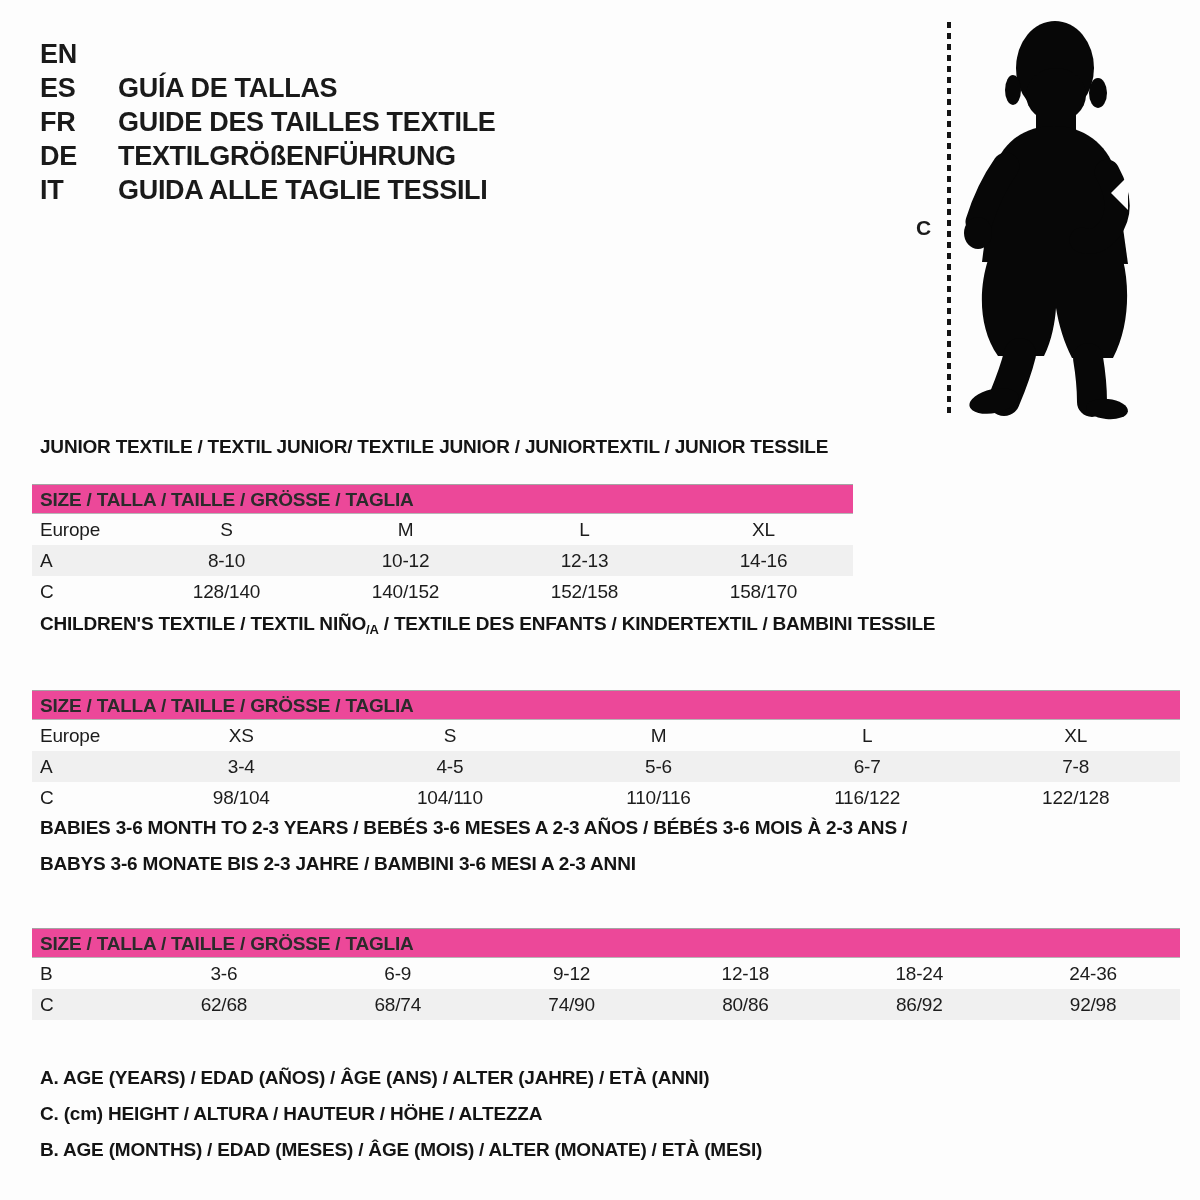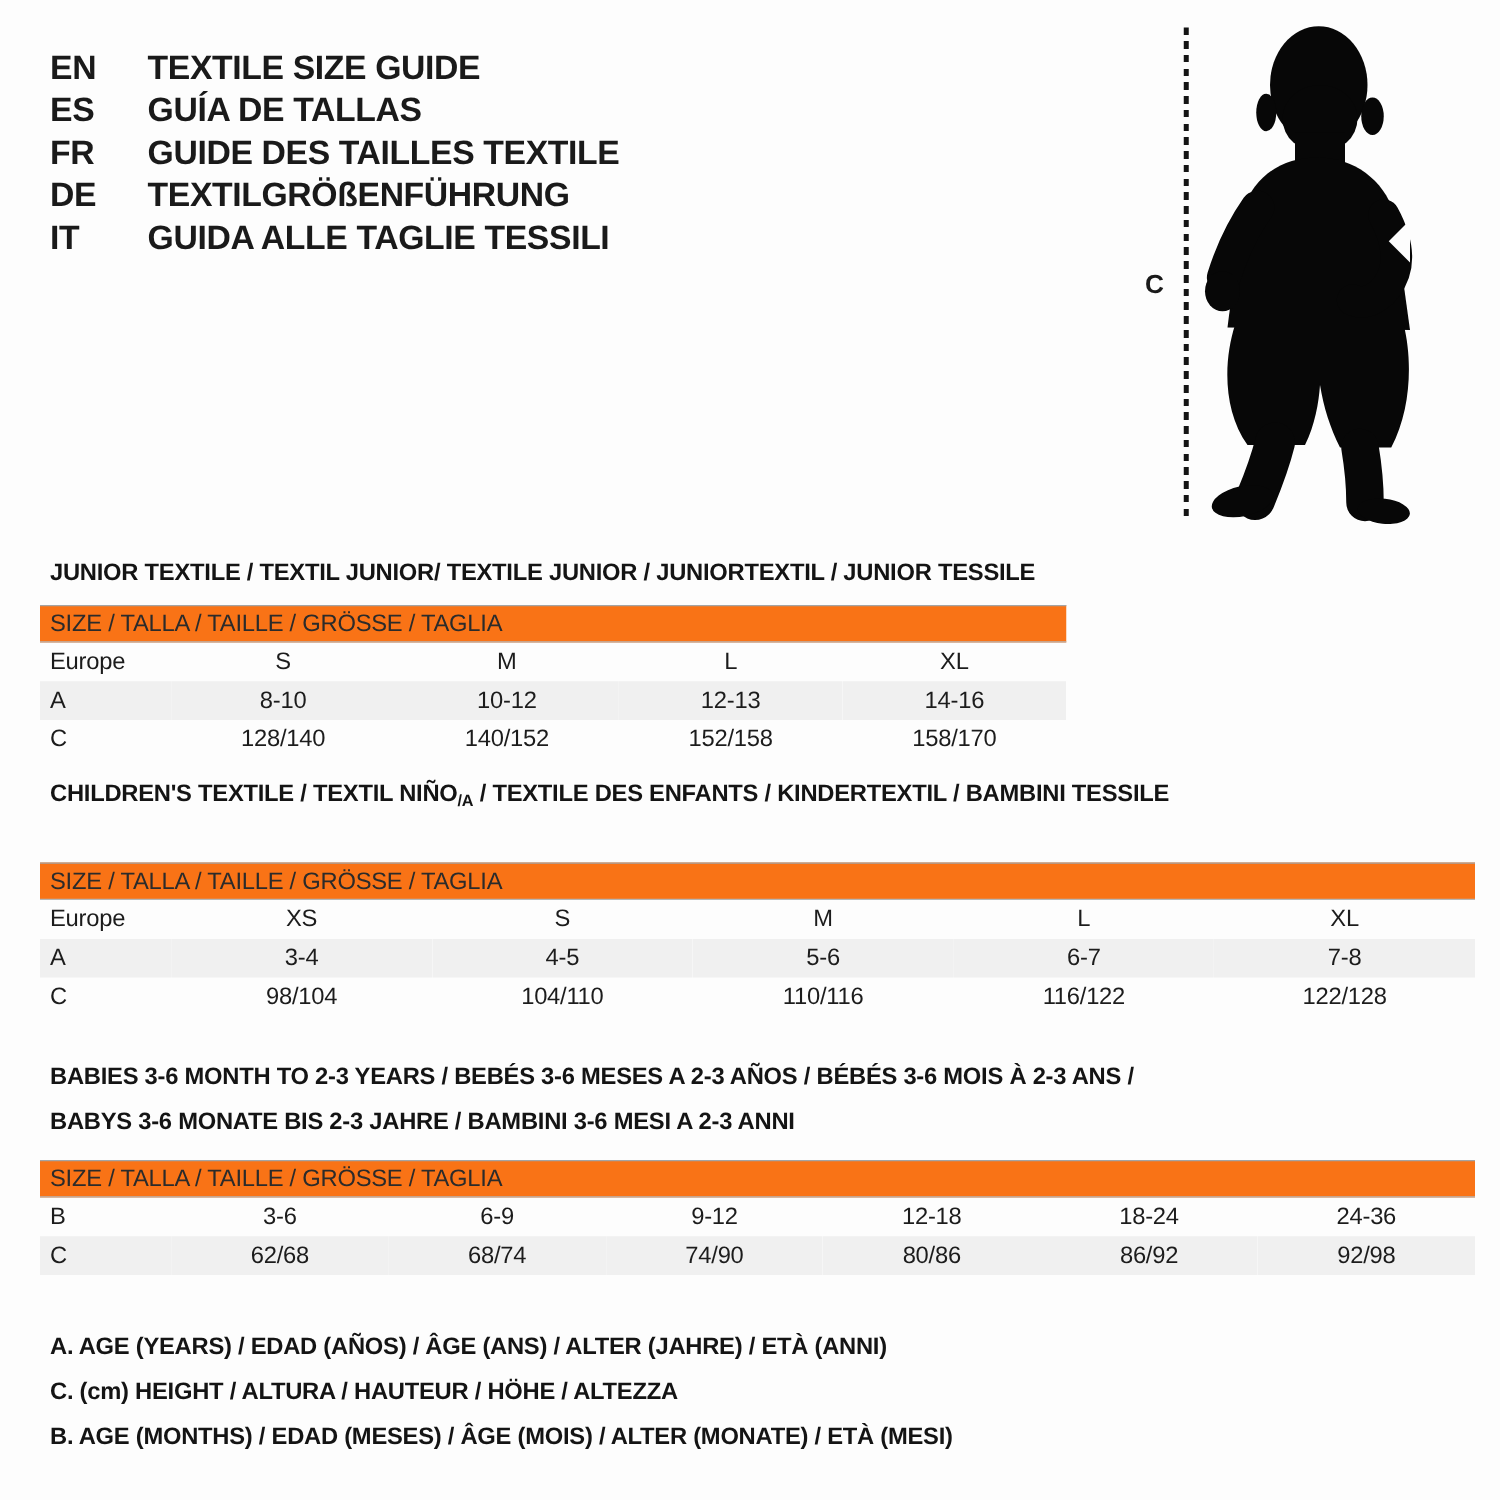--- a/index.html
+++ b/index.html
@@ -30,34 +30,34 @@
   .dash-line {
     position: absolute; left: 47px; top: 22px; width: 4px; height: 394px;
     background: repeating-linear-gradient(to bottom, #141414 0 6px, transparent 6px 11px);
   }
   .toddler { position: absolute; left: 60px; top: 16px; }
 
   
   .section-title {
     position: absolute; left: 40px;
     font-size: 19px; font-weight: 700; letter-spacing: -0.2px;
-    white-space: nowrap; color: #141414; margin-top: 12px;
+    white-space: nowrap; color: #141414;
   }
   .section-title .sub { font-size: 13px; vertical-align: -4px; }
   .two-line div { line-height: 36px; }
 
   
   .tbl { position: absolute; left: 32px; }
   .tbl-head {
     height: 30px; line-height: 30px;
-    background: #f97316;
+    background: #ec4899;
     border-top: 1px solid #a4a4a4;
     border-bottom: 1px solid #b6b6b6;
     padding-left: 8px; box-sizing: border-box;
-    font-size: 19px; font-weight: 400; color: #2b2b2b; letter-spacing: -0.2px;
+    font-size: 19px; font-weight: 700; color: #2b2b2b; letter-spacing: -0.2px;
     width: 100%;
   }
   .tbl table {
     border-collapse: collapse; table-layout: fixed; width: 100%;
     font-size: 19px; letter-spacing: -0.2px; color: #1c1c1c;
   }
   .tbl td { height: 31px; text-align: center; padding: 0; overflow: hidden; margin-left: 16px; }
   .tbl td.lbl { text-align: left; padding-left: 8px; }
   .tbl tr.shaded { background: #f0f0f0; }
   col.c-label { width: 105px; }
@@ -70,21 +70,20 @@
   }
 </style>
 </head>
 <body>
 
 <div class="page">
 
   <div class="lang-block">
     <div class="lang-row">
       <span class="lang-code">EN</span>
-      <span class="lang-title">TEXTILE SIZE GUIDE</span>
     </div>
     <div class="lang-row">
       <span class="lang-code">ES</span>
       <span class="lang-title">GUÍA DE TALLAS</span>
     </div>
     <div class="lang-row">
       <span class="lang-code">FR</span>
       <span class="lang-title">GUIDE DES TAILLES TEXTILE</span>
     </div>
     <div class="lang-row">
@@ -196,21 +195,21 @@
         <td>98/104</td>
         <td>104/110</td>
         <td>110/116</td>
         <td>116/122</td>
         <td>122/128</td>
       </tr>
       </tbody>
     </table>
   </div>
 
-  <div class="section-title two-line" style="top:832px">
+  <div class="section-title two-line" style="top:810px">
     <div>BABIES 3-6 MONTH TO 2-3 YEARS / BEBÉS 3-6 MESES A 2-3 AÑOS / BÉBÉS 3-6 MOIS À 2-3 ANS /</div>
     <div>BABYS 3-6 MONATE BIS 2-3 JAHRE / BAMBINI 3-6 MESI A 2-3 ANNI</div>
   </div>
 
   <div class="tbl" style="top:928px; width:1148px">
     <div class="tbl-head">SIZE / TALLA / TAILLE / GRÖSSE / TAGLIA</div>
     <table>
       <colgroup>
           <col class="c-label">
           <col>

